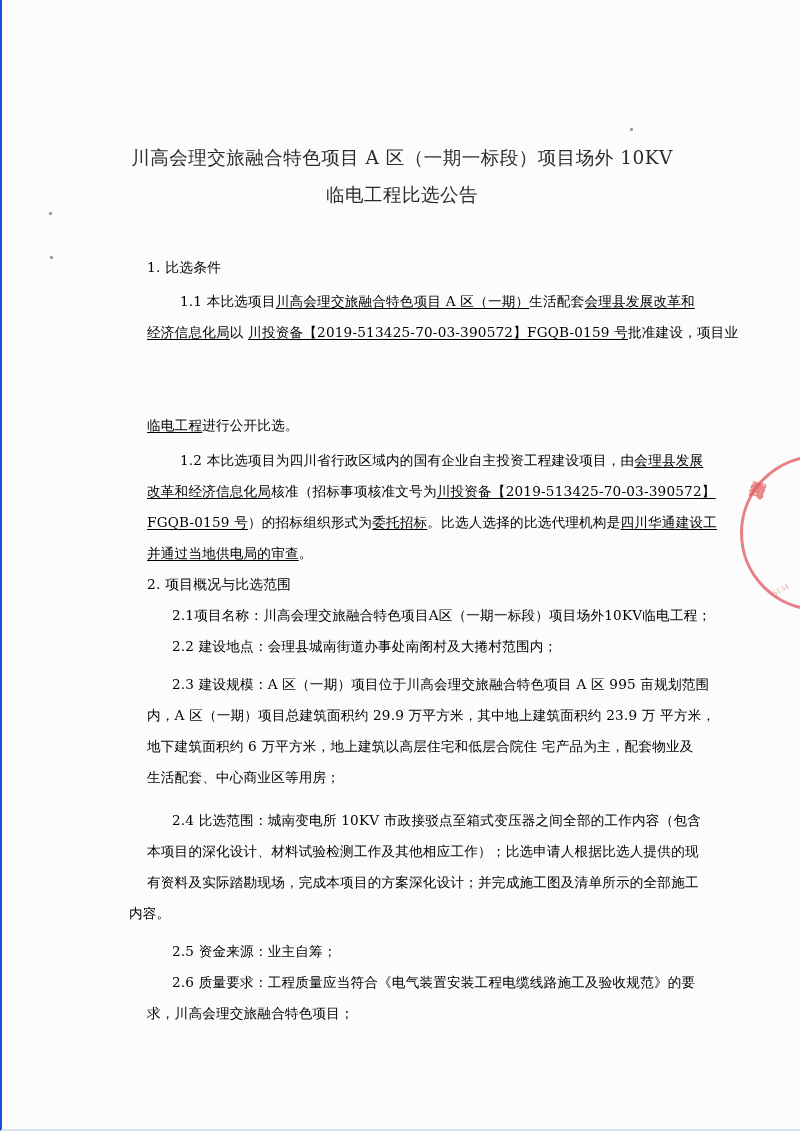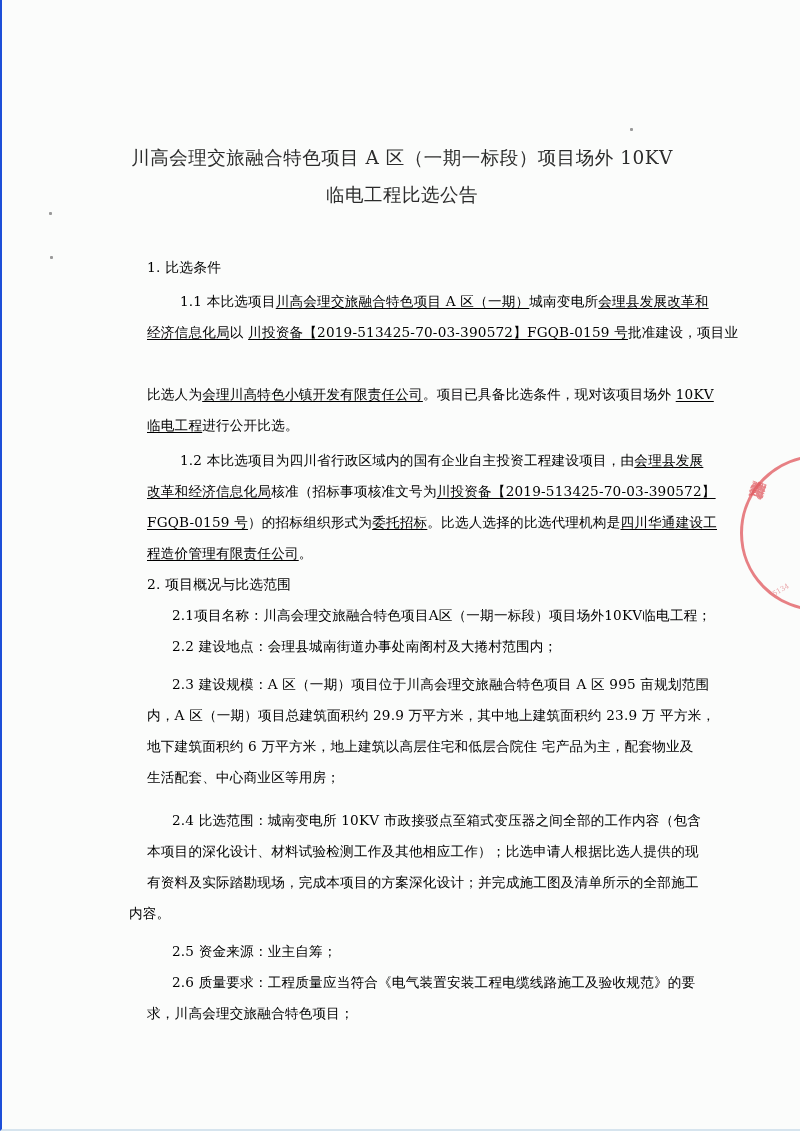--- a/index.html
+++ b/index.html
@@ -47,43 +47,40 @@
 <body>
 
 <div class="page">
 
   <div class="title t1">川高会理交旅融合特色项目 A 区（一期一标段）项目场外 10KV</div>
   <div class="title t2">临电工程比选公告</div>
 
   <div class="line heading" style="left:145px; top:259px;">1. 比选条件</div>
 
   <div class="line" style="left:178px; top:293px;">
-    <span>1.1 本比选项目</span><u>川高会理交旅融合特色项目 A 区（一期）</u><span>城南变电所</span><u>会理县发展改革和</u>
+    <span>1.1 本比选项目</span><u>川高会理交旅融合特色项目 A 区（一期）</u><span>生活配套</span><u>会理县发展改革和</u>
   </div>
   <div class="line" style="left:145px; top:324px;">
     <u>经济信息化局</u><span>以 </span><u>川投资备【2019-513425-70-03-390572】FGQB-0159 号</u><span>批准建设，项目业</span>
-  </div>
-  <div class="line" style="left:145px; top:386px;">
-    <span>比选人为</span><u>会理川高特色小镇开发有限责任公司</u><span>。项目已具备比选条件，现对该项目场外 </span><u>10KV</u>
   </div>
   <div class="line" style="left:145px; top:417px;">
     <u>临电工程</u><span>进行公开比选。</span>
   </div>
 
   <div class="line" style="left:178px; top:452px;">
     <span>1.2 本比选项目为四川省行政区域内的国有企业自主投资工程建设项目，由</span><u>会理县发展</u>
   </div>
   <div class="line" style="left:145px; top:483px;">
     <u>改革和经济信息化局</u><span>核准（招标事项核准文号为</span><u>川投资备【2019-513425-70-03-390572】</u>
   </div>
   <div class="line" style="left:145px; top:514px;">
     <u>FGQB-0159 号</u><span>）的招标组织形式为</span><u>委托招标</u><span>。比选人选择的比选代理机构是</span><u>四川华通建设工</u>
   </div>
   <div class="line" style="left:145px; top:545px;">
-    <u>程造价管理有限责任公司</u><span>。</span>
+    <u>并通过当地供电局的审查</u><span>。</span>
   </div>
 
   <div class="line heading" style="left:145px; top:576px;">2. 项目概况与比选范围</div>
   <div class="line" style="left:170px; top:607px;">2.1项目名称：川高会理交旅融合特色项目A区（一期一标段）项目场外10KV临电工程；</div>
   <div class="line" style="left:170px; top:638px;">2.2 建设地点：会理县城南街道办事处南阁村及大捲村范围内；</div>
 
   <div class="line" style="left:170px; top:676px;">2.3 建设规模：A 区（一期）项目位于川高会理交旅融合特色项目 A 区 995 亩规划范围</div>
   <div class="line" style="left:145px; top:707px;">内，A 区（一期）项目总建筑面积约 29.9 万平方米，其中地上建筑面积约 23.9 万 平方米，</div>
   <div class="line" style="left:145px; top:738px;">地下建筑面积约 6 万平方米，地上建筑以高层住宅和低层合院住 宅产品为主，配套物业及</div>
   <div class="line" style="left:145px; top:769px;">生活配套、中心商业区等用房；</div>

